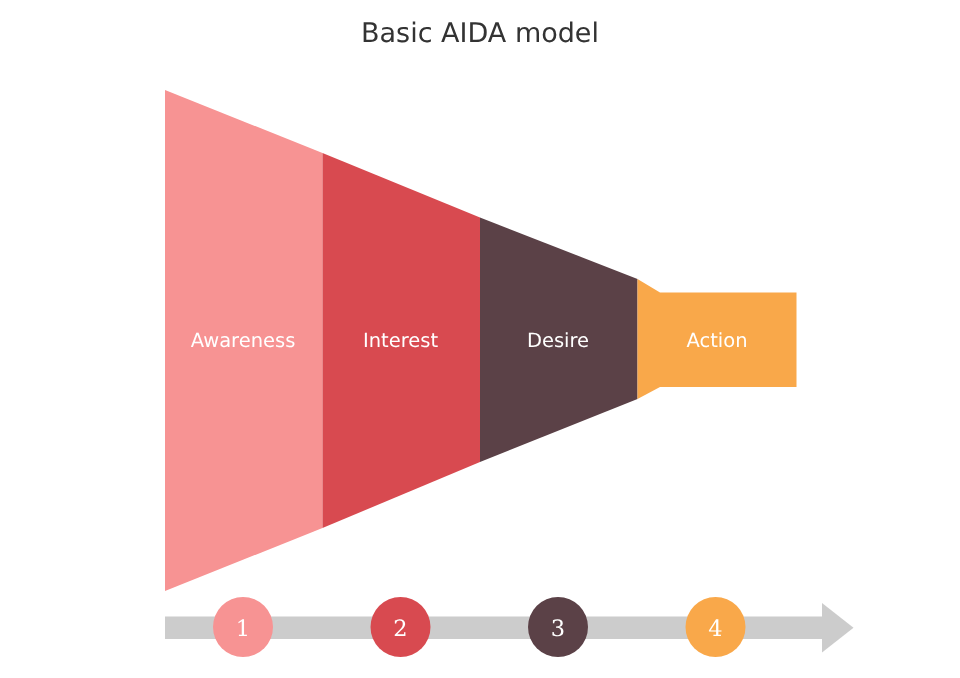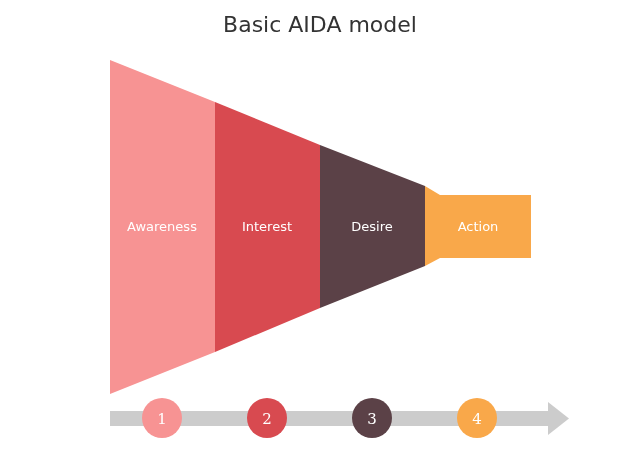--- a/index.html
+++ b/index.html
@@ -1,17 +1,17 @@
 <!DOCTYPE html>
 <html><head>
   <meta charset="utf-8">
   <style>
     html, body { margin: 0; padding: 0; background: #ffffff; }
     body { width: 640px; height: 452px; position: relative; overflow: hidden; font-family: "DejaVu Sans", sans-serif; }
-    #title { position: absolute; left: 0; top: 12px; width: 640px; text-align: center; font-size: 22px; color: #333333; }
+    #title { position: absolute; left: 0; top: 12px; width: 640px; text-align: center; font-size: 18px; color: #333333; }
     svg { position: absolute; left: 0; top: 0; }
     .stage-label { font-family: "DejaVu Sans", sans-serif; font-size: 13px; fill: #ffffff; }
     .step-label { font-family: "DejaVu Serif", serif; font-size: 15px; fill: #ffffff; }
   </style>
 </head>
 <body>
 
 <div id="title">Basic AIDA model</div>
 
 <svg id="diagram" width="640" height="452" viewBox="0 0 640 452" xmlns="http://www.w3.org/2000/svg">

